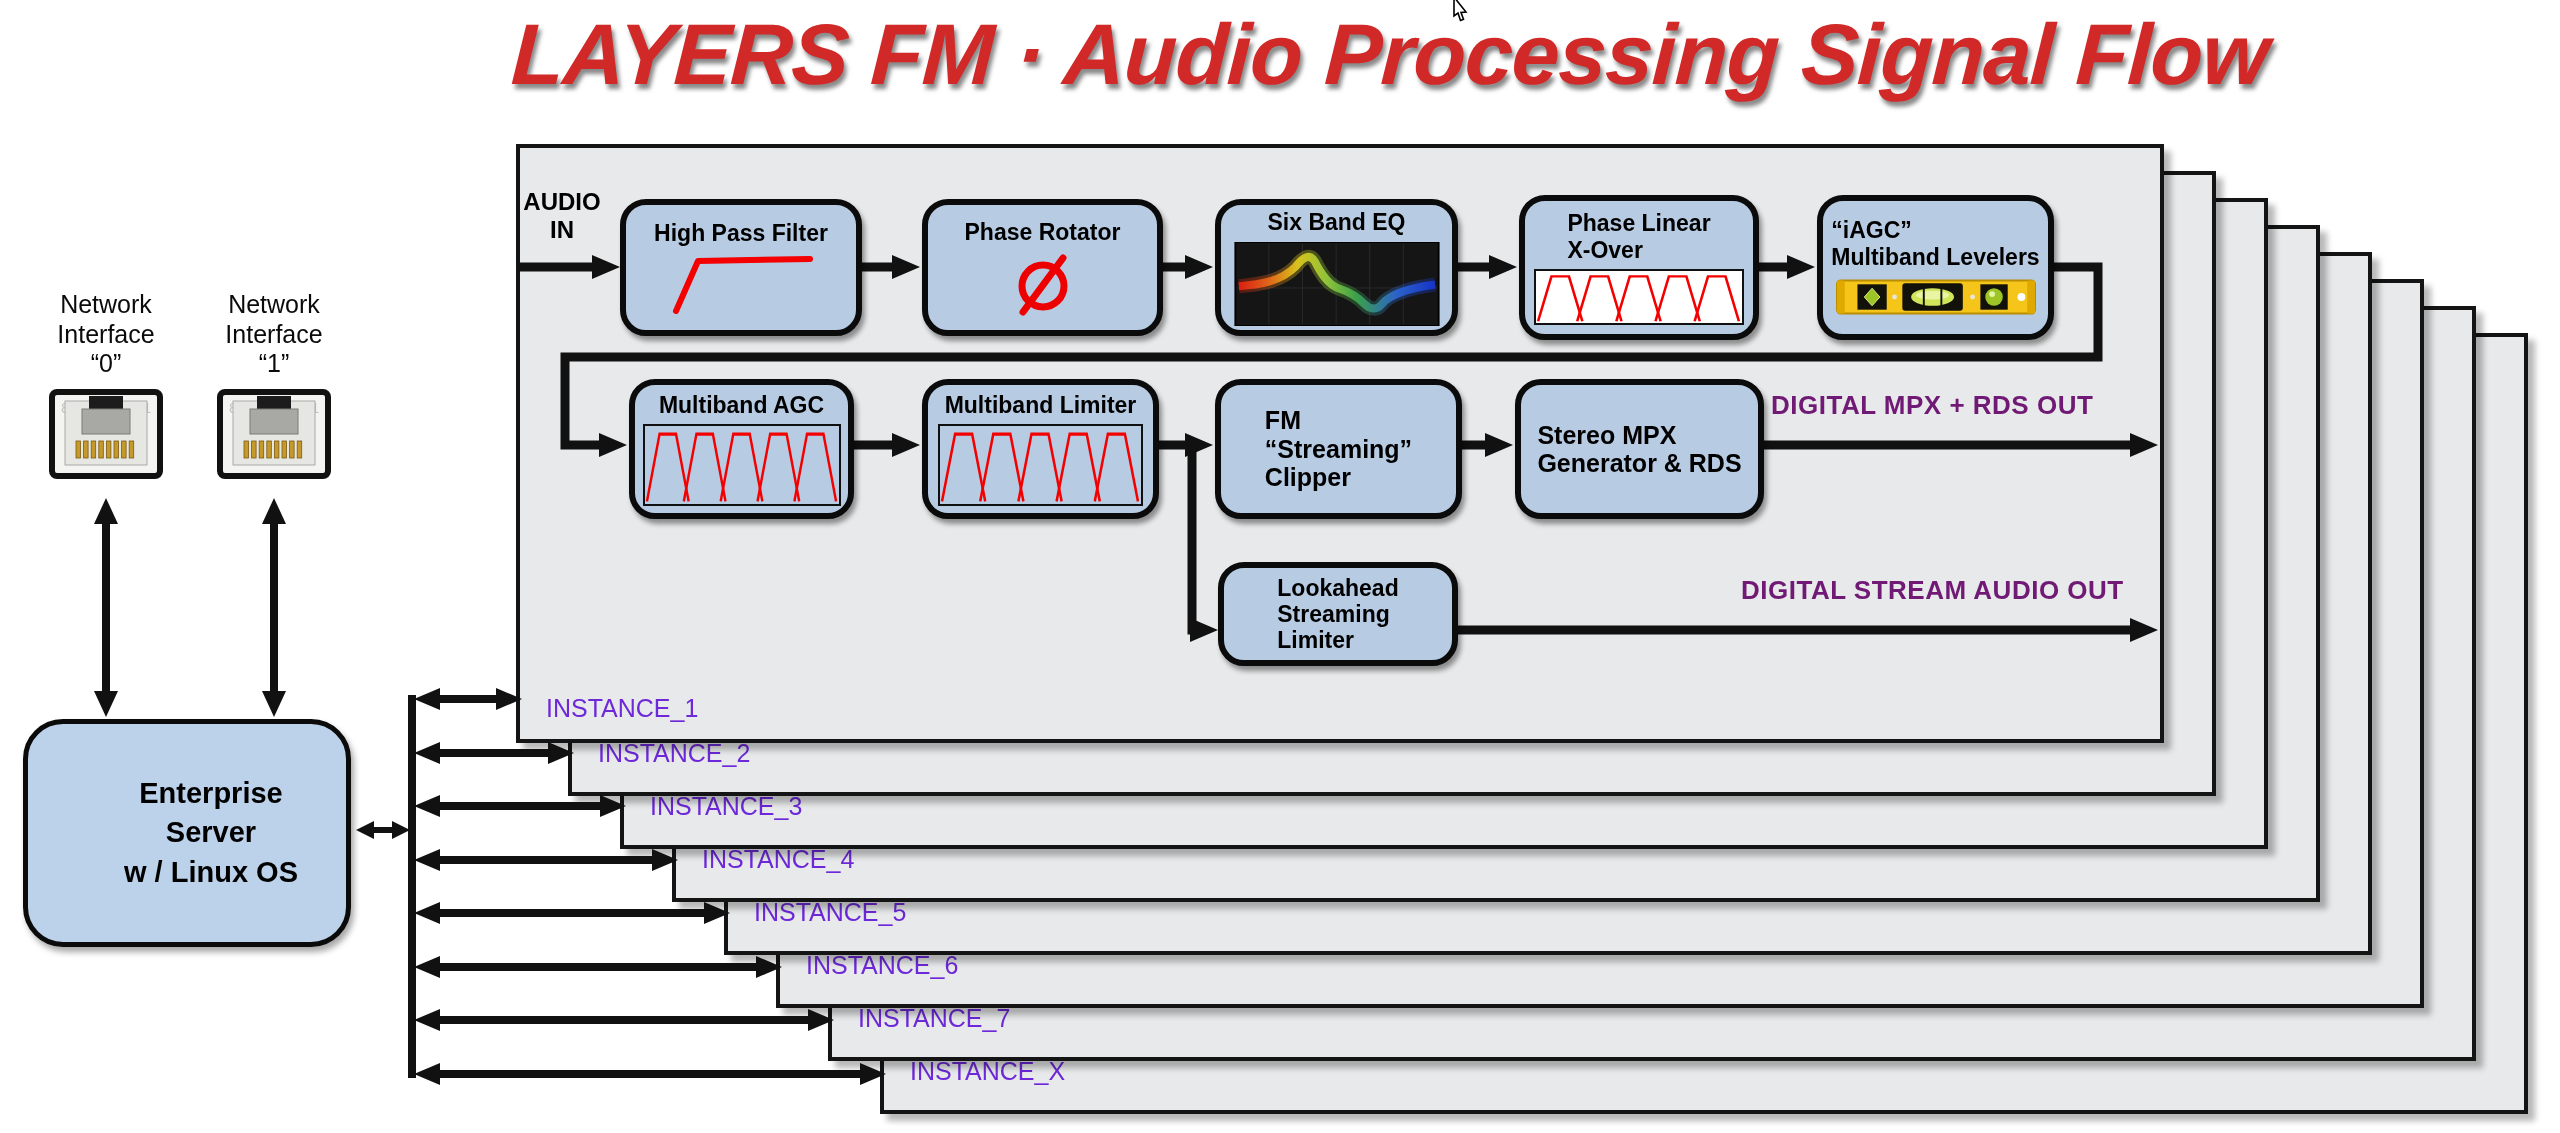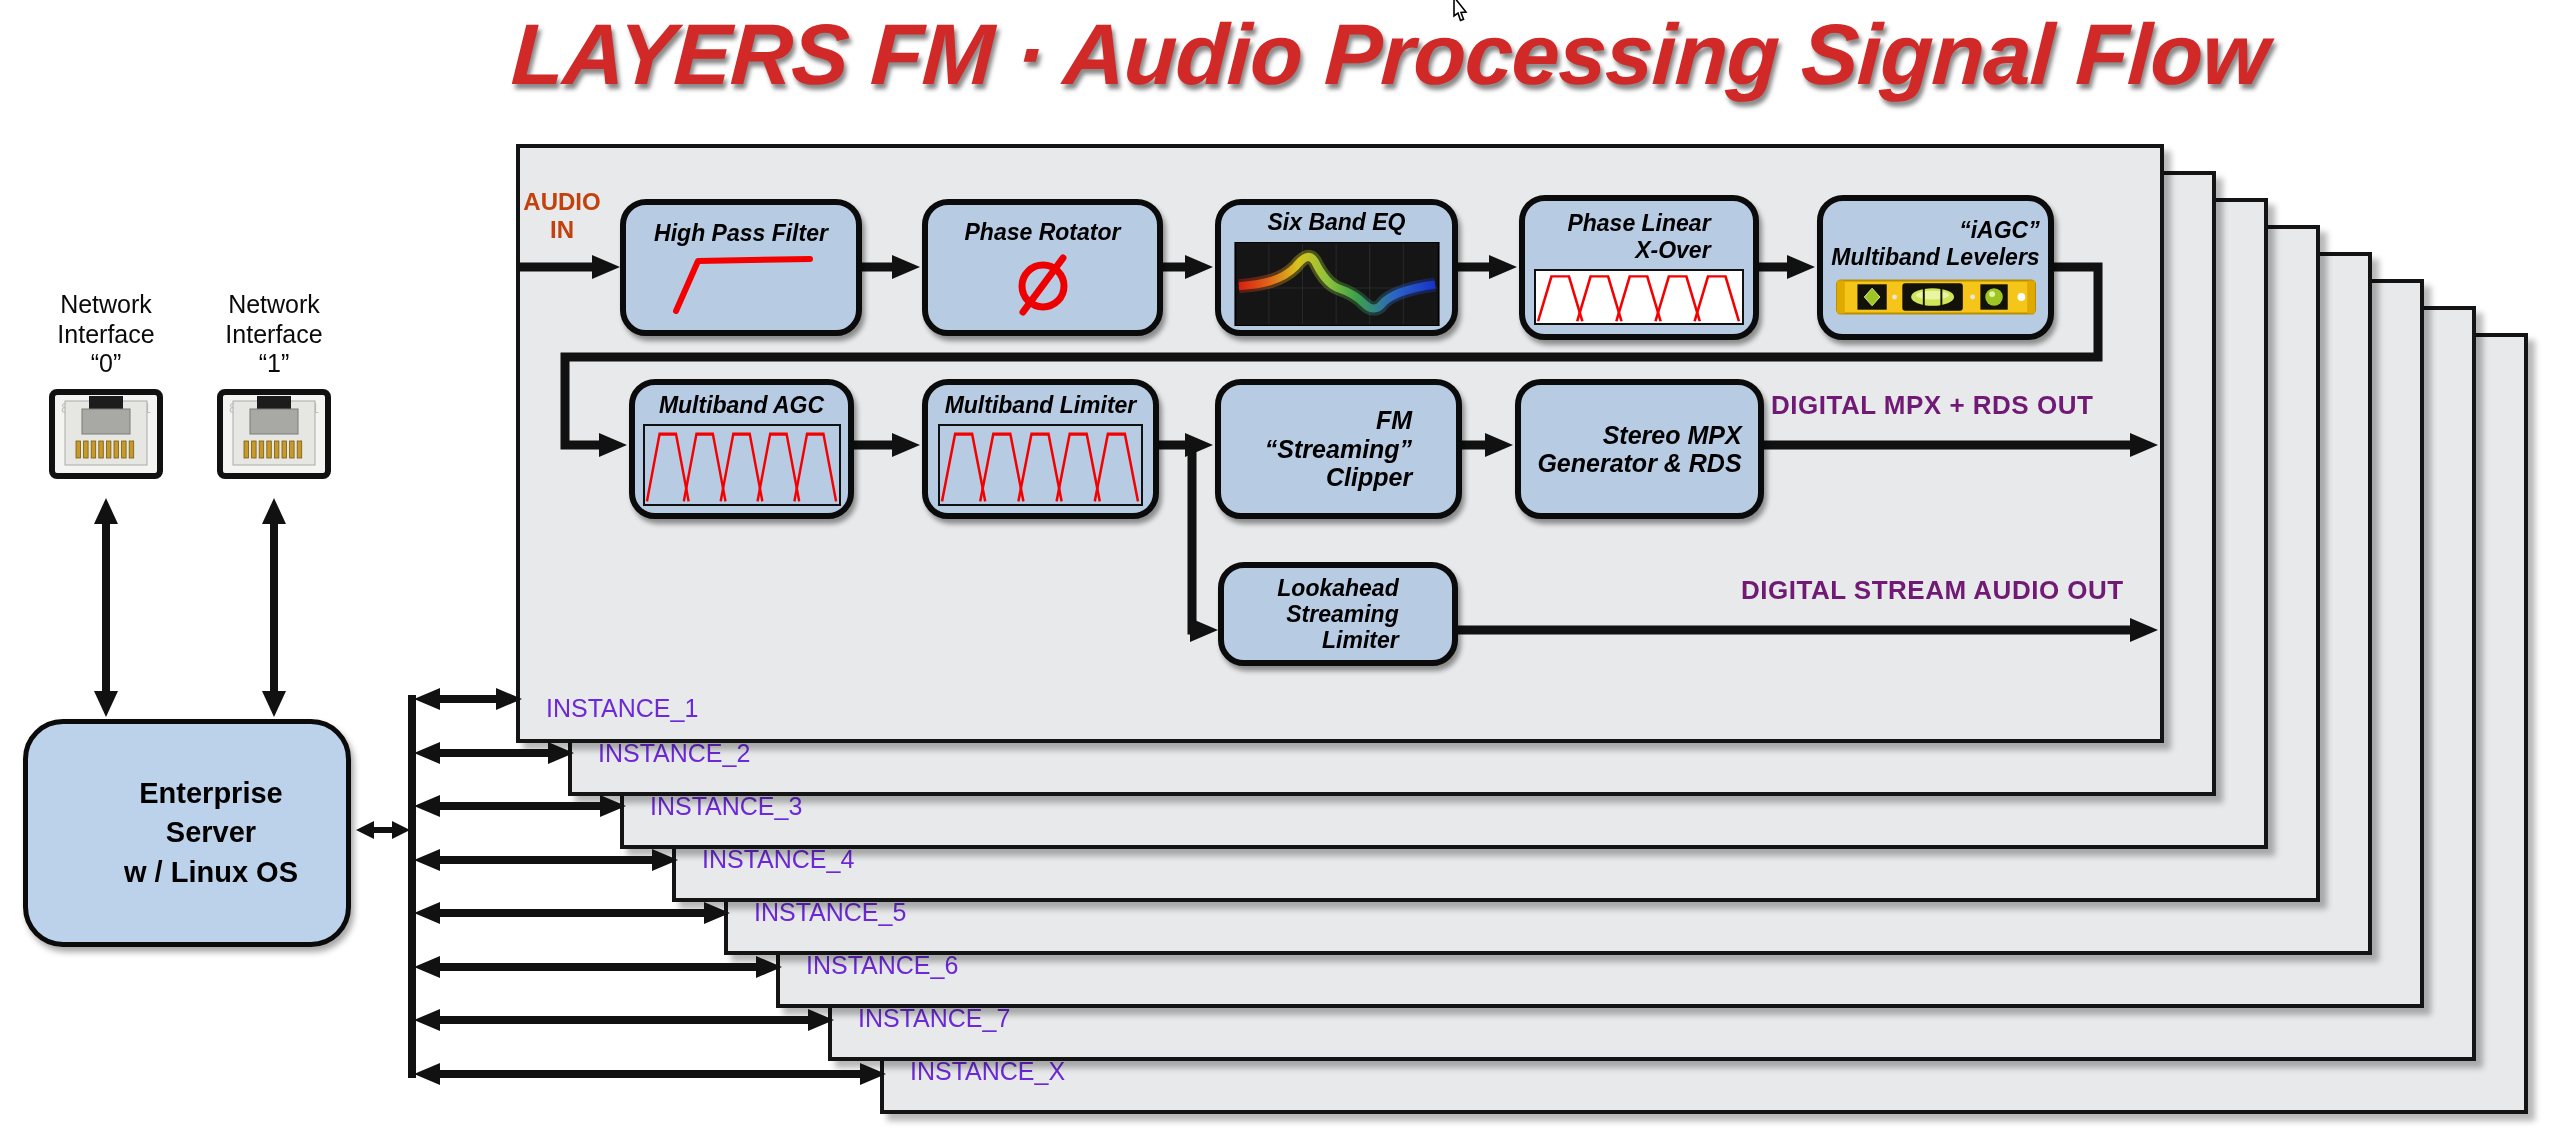--- a/index.html
+++ b/index.html
@@ -14,25 +14,25 @@
          text-align:center;color:var(--title-red);letter-spacing:-1px;white-space:nowrap;
          text-shadow:3px 5px 4px rgba(40,40,40,.55);transform:skewX(-3deg);}
   .panel{position:absolute;background:var(--panel-grey);border:4px solid #141414;
          box-shadow:7px 7px 6px rgba(0,0,0,.28);box-sizing:border-box;}
   .ilbl{position:absolute;left:26px;bottom:24px;font-size:25px;font-weight:normal;color:#6d28d9;}
   .pc{position:absolute;left:-4px;top:-4px;width:1648px;height:599px;}
   .psvg{position:absolute;left:0;top:0;}
   .blk{position:absolute;background:var(--block-blue);border:6px solid #0b0b0b;border-radius:26px;
        box-shadow:3px 5px 5px rgba(0,0,0,.4);display:flex;flex-direction:column;align-items:center;
        justify-content:center;gap:6px;box-sizing:border-box;}
-  .blbl{font-size:23px;font-weight:bold;color:#000;text-align:right;line-height:1.14;font-style:italic;}
+  .blbl{font-size:23px;font-weight:bold;color:#000;text-align:left;line-height:1.14;}
   .pre{white-space:pre-line;}
   .outlbl{position:absolute;font-size:26px;font-weight:bold;color:#701a75;letter-spacing:0.5px;}
   .audioin{position:absolute;left:2px;top:44px;width:88px;font-size:24px;font-weight:bold;
-           text-align:center;line-height:1.15;color:#c2410c;}
+           text-align:center;line-height:1.15;color:#000000;}
   .nic{position:absolute;width:140px;text-align:center;z-index:10;}
   .niclbl{font-size:25px;font-weight:normal;line-height:1.18;color:#0a0a0a;}
   .jack{margin-top:10px;}
   .server{position:absolute;left:23px;top:719px;width:328px;height:228px;z-index:10;
           background:#bcd1ea;border:5px solid #0b0b0b;border-radius:40px;
           display:flex;align-items:center;justify-content:center;text-align:center;
           font-size:29px;font-weight:bold;line-height:1.35;color:#000;
           box-sizing:border-box;box-shadow:3px 5px 6px rgba(0,0,0,.35);padding-left:48px;}
   .gsvg{position:absolute;left:0;top:0;z-index:9;pointer-events:none;}
   .inset{border:2px solid #101010;box-sizing:border-box;display:flex;align-items:stretch;justify-content:stretch;}

